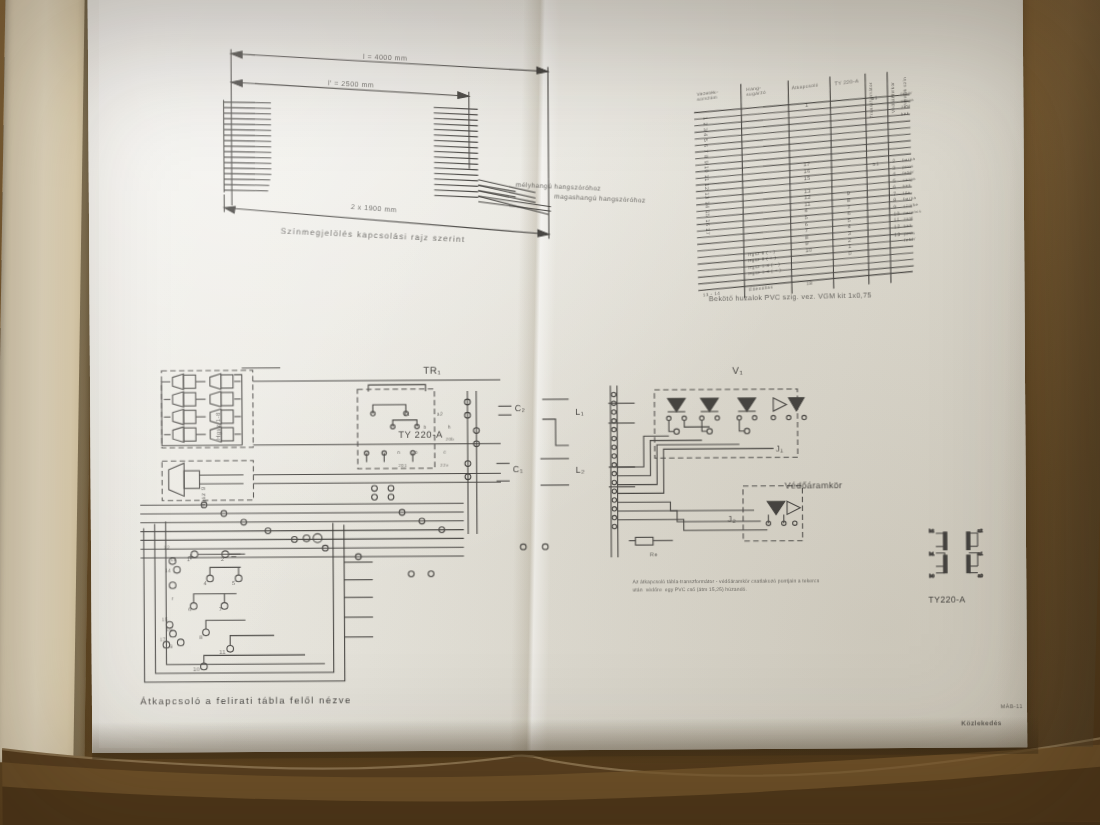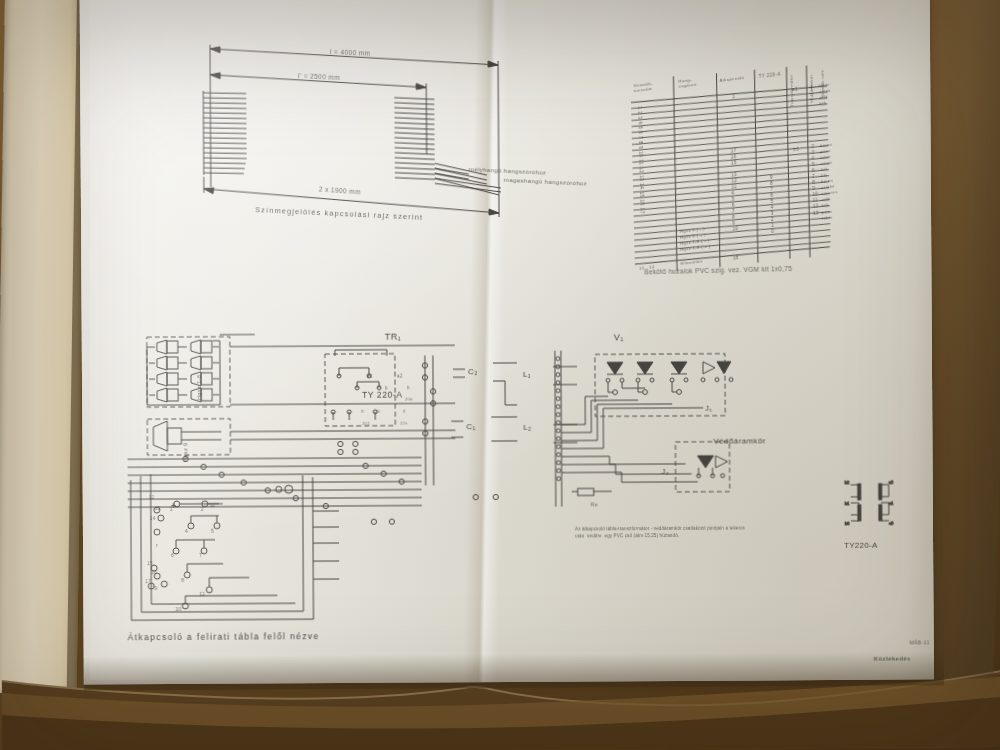--- a/index.html
+++ b/index.html
@@ -473,21 +473,21 @@
         <circle cx="215" cy="126" r="2.6"></circle>
           <circle cx="230" cy="126" r="2.6"></circle>
         <circle cx="350" cy="172" r="2.6"></circle>
           <circle cx="370" cy="172" r="2.6"></circle>
         <circle cx="248" cy="196" r="2.6"></circle>
           <circle cx="266" cy="196" r="2.6"></circle>
       </g>
     </svg>
 
     <div class="lbl blur" style="left:385px;top:331px;font-size:9px;">TR₁</div>
-    <div class="lbl blur" style="left:614px;top:333px;font-size:9px;">V₁</div>
+    <div class="lbl blur" style="left:666px;top:333px;font-size:9px;">V₁</div>
     <div class="lbl blur" style="left:362px;top:389px;font-size:8.5px;letter-spacing:.6px;">TY 220-A</div>
     <div class="lbl blur" style="left:468px;top:367px;font-size:8px;">C₂</div>
     <div class="lbl blur" style="left:523px;top:370px;font-size:8px;text-align:center;">L₁</div>
     <div class="lbl blur" style="left:466px;top:422px;font-size:8px;">C₁</div>
     <div class="lbl blur" style="left:523px;top:423px;font-size:8px;">L₂</div>
     <div class="lbl blur" style="left:705px;top:405px;font-size:7.5px;">J₁</div>
     <div class="lbl blur" style="left:661px;top:468px;font-size:7.5px;">J₂</div>
     <div class="lbl blur" style="left:713px;top:438px;font-size:8px;letter-spacing:.4px;">Védőáramkör</div>
     <div class="lbl vblur vtxt" style="left:196px;top:362px;font-size:5.5px;height:36px;">Hgsz 1-8</div>
     <div class="lbl vblur vtxt" style="left:182px;top:432px;font-size:5.5px;height:28px;">Hgsz 9</div>

